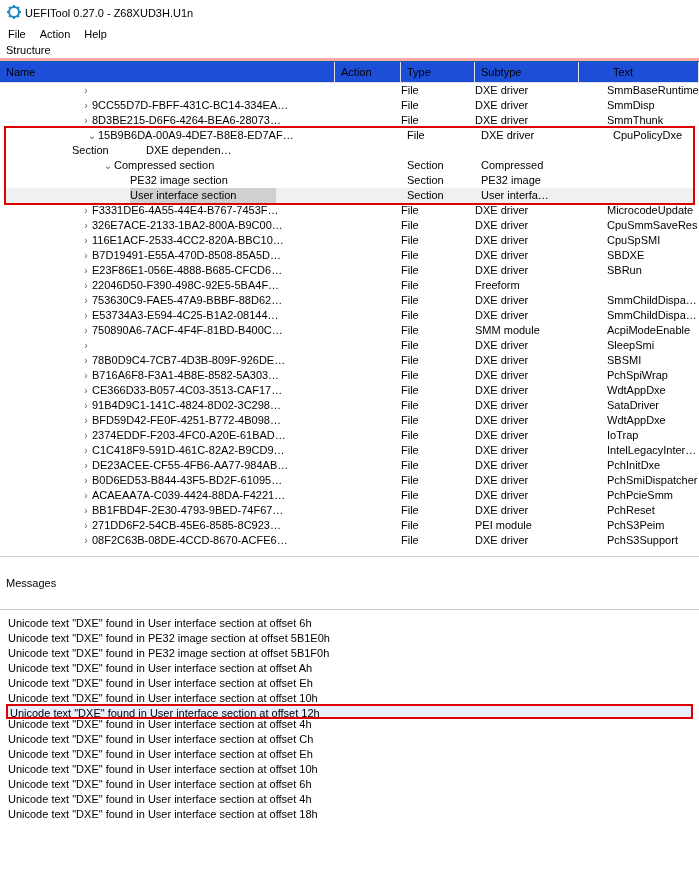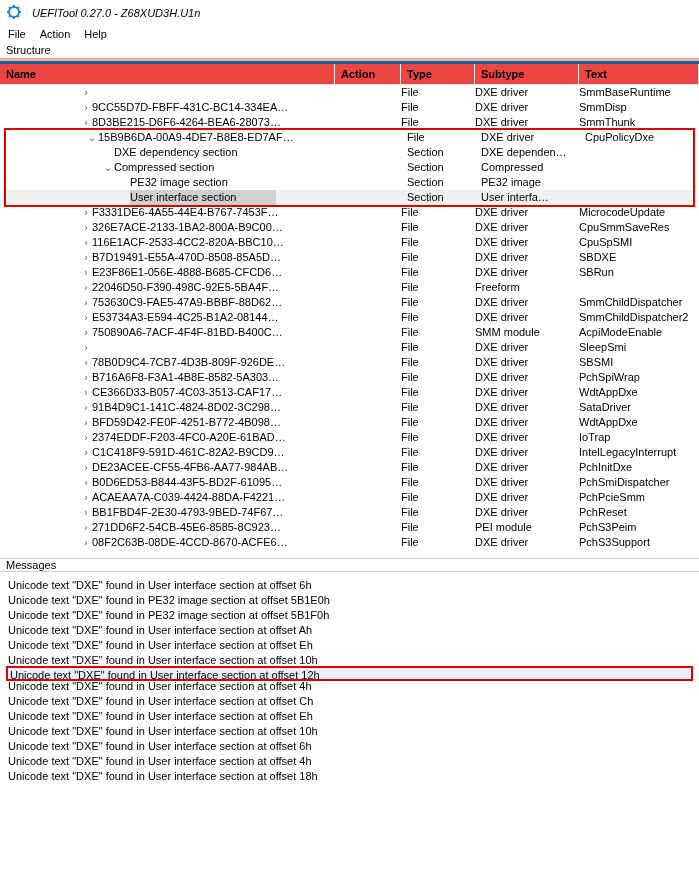--- a/index.html
+++ b/index.html
@@ -1,39 +1,39 @@
 <!DOCTYPE html>
 <html><head>
 <meta charset="utf-8">
 <style>
 * { margin: 0; padding: 0; box-sizing: border-box; font-family: Tahoma, Geneva, sans-serif; font-size: 11px; }
 body { background: #fff; color: #000; width: 699px; }
 .titlebar { display: flex; align-items: center; padding: 4px 6px; background: #fff; }
 .titlebar .icon svg { width: 16px; height: 16px; }
-.titlebar .title { margin-left: 10px; font-style: italic; }
+.titlebar .title { margin-left: 3px; }
 .menubar { display: flex; padding: 2px 8px; gap: 14px; }
 .menubar span { cursor: default; }
 .section-label { padding: 2px 6px; border-bottom: 3px solid #fca5a5; }
-.tree-header { display: flex; border-top: 3px solid #0369a1; border-bottom: 1px solid #e0e0e0; background: #ef4444; font-weight: bold; }
+.tree-header { display: flex; border-top: 1px solid #0369a1; border-bottom: 1px solid #e0e0e0; background: #1d4ed8; }
 .tree-header div { padding: 4px 6px; border-right: 1px solid #e0e0e0; }
 .col-name { width: 335px; }
 .col-action { width: 66px; }
 .col-type { width: 74px; }
 .col-subtype { width: 104px; }
-.col-text { flex: 1; }
+.col-text { flex: 1; margin-left: 28px; }
 .tree-body { display: block; }
 .row { display: flex; height: 15px; line-height: 15px; white-space: nowrap; font-family: 'Courier New', monospace; font-size: 11px; }
 .row > div { overflow: hidden; text-overflow: ellipsis; }
 .row .col-name { padding-left: 0; display: flex; align-items: center; }
 .indent { display: inline-block; }
 .chevron { width: 12px; display: inline-block; text-align: center; color: #666; font-family: sans-serif; font-size: 10px; }
 .hl-box-outer { border: 2px solid #d00; margin: -2px 4px; }
 .hl-box-outer .row { }
 .sel-sub { background: #f0f0f0; }
-.messages-label { padding: 0 6px; border-top: 1px solid #ccc; border-bottom: 1px solid #ccc; margin-top: 8px; }
+.messages-label { padding: 20px 6px; border-top: 1px solid #ccc; border-bottom: 1px solid #ccc; margin-top: 8px; }
 .messages { padding: 6px 8px; font-family: 'Courier New', monospace; font-size: 11px; }
 .messages div { height: 15px; line-height: 15px; white-space: nowrap; }
 .msg-hl { border: 2px solid #d00; background: #e8f0ff; margin: -2px; padding: 0 2px; }
 </style>
 </head>
 <body>
 
 <div class="titlebar">
   <span class="icon">
     <svg viewBox="0 0 16 16">
@@ -99,25 +99,20 @@
           <span class="indent" style="width: 80px;"></span>
           <span class="chevron">⌄</span>
           <span>15B9B6DA-00A9-4DE7-B8E8-ED7AF…</span>
         </div>
         <div class="col-action"></div>
         <div class="col-type">File</div>
         <div class="col-subtype">DXE driver</div>
         <div class="col-text">CpuPolicyDxe</div>
       </div>
       <div class="row">
-        <div class="col-name">
-          <span class="indent" style="width: 96px;"></span>
-          <span class="chevron"></span>
-          <span>DXE dependency section</span>
-        </div>
         <div class="col-action"></div>
         <div class="col-type">Section</div>
         <div class="col-subtype">DXE dependen…</div>
         <div class="col-text"></div>
       </div>
       <div class="row">
         <div class="col-name">
           <span class="indent" style="width: 96px;"></span>
           <span class="chevron">⌄</span>
           <span>Compressed section</span>

